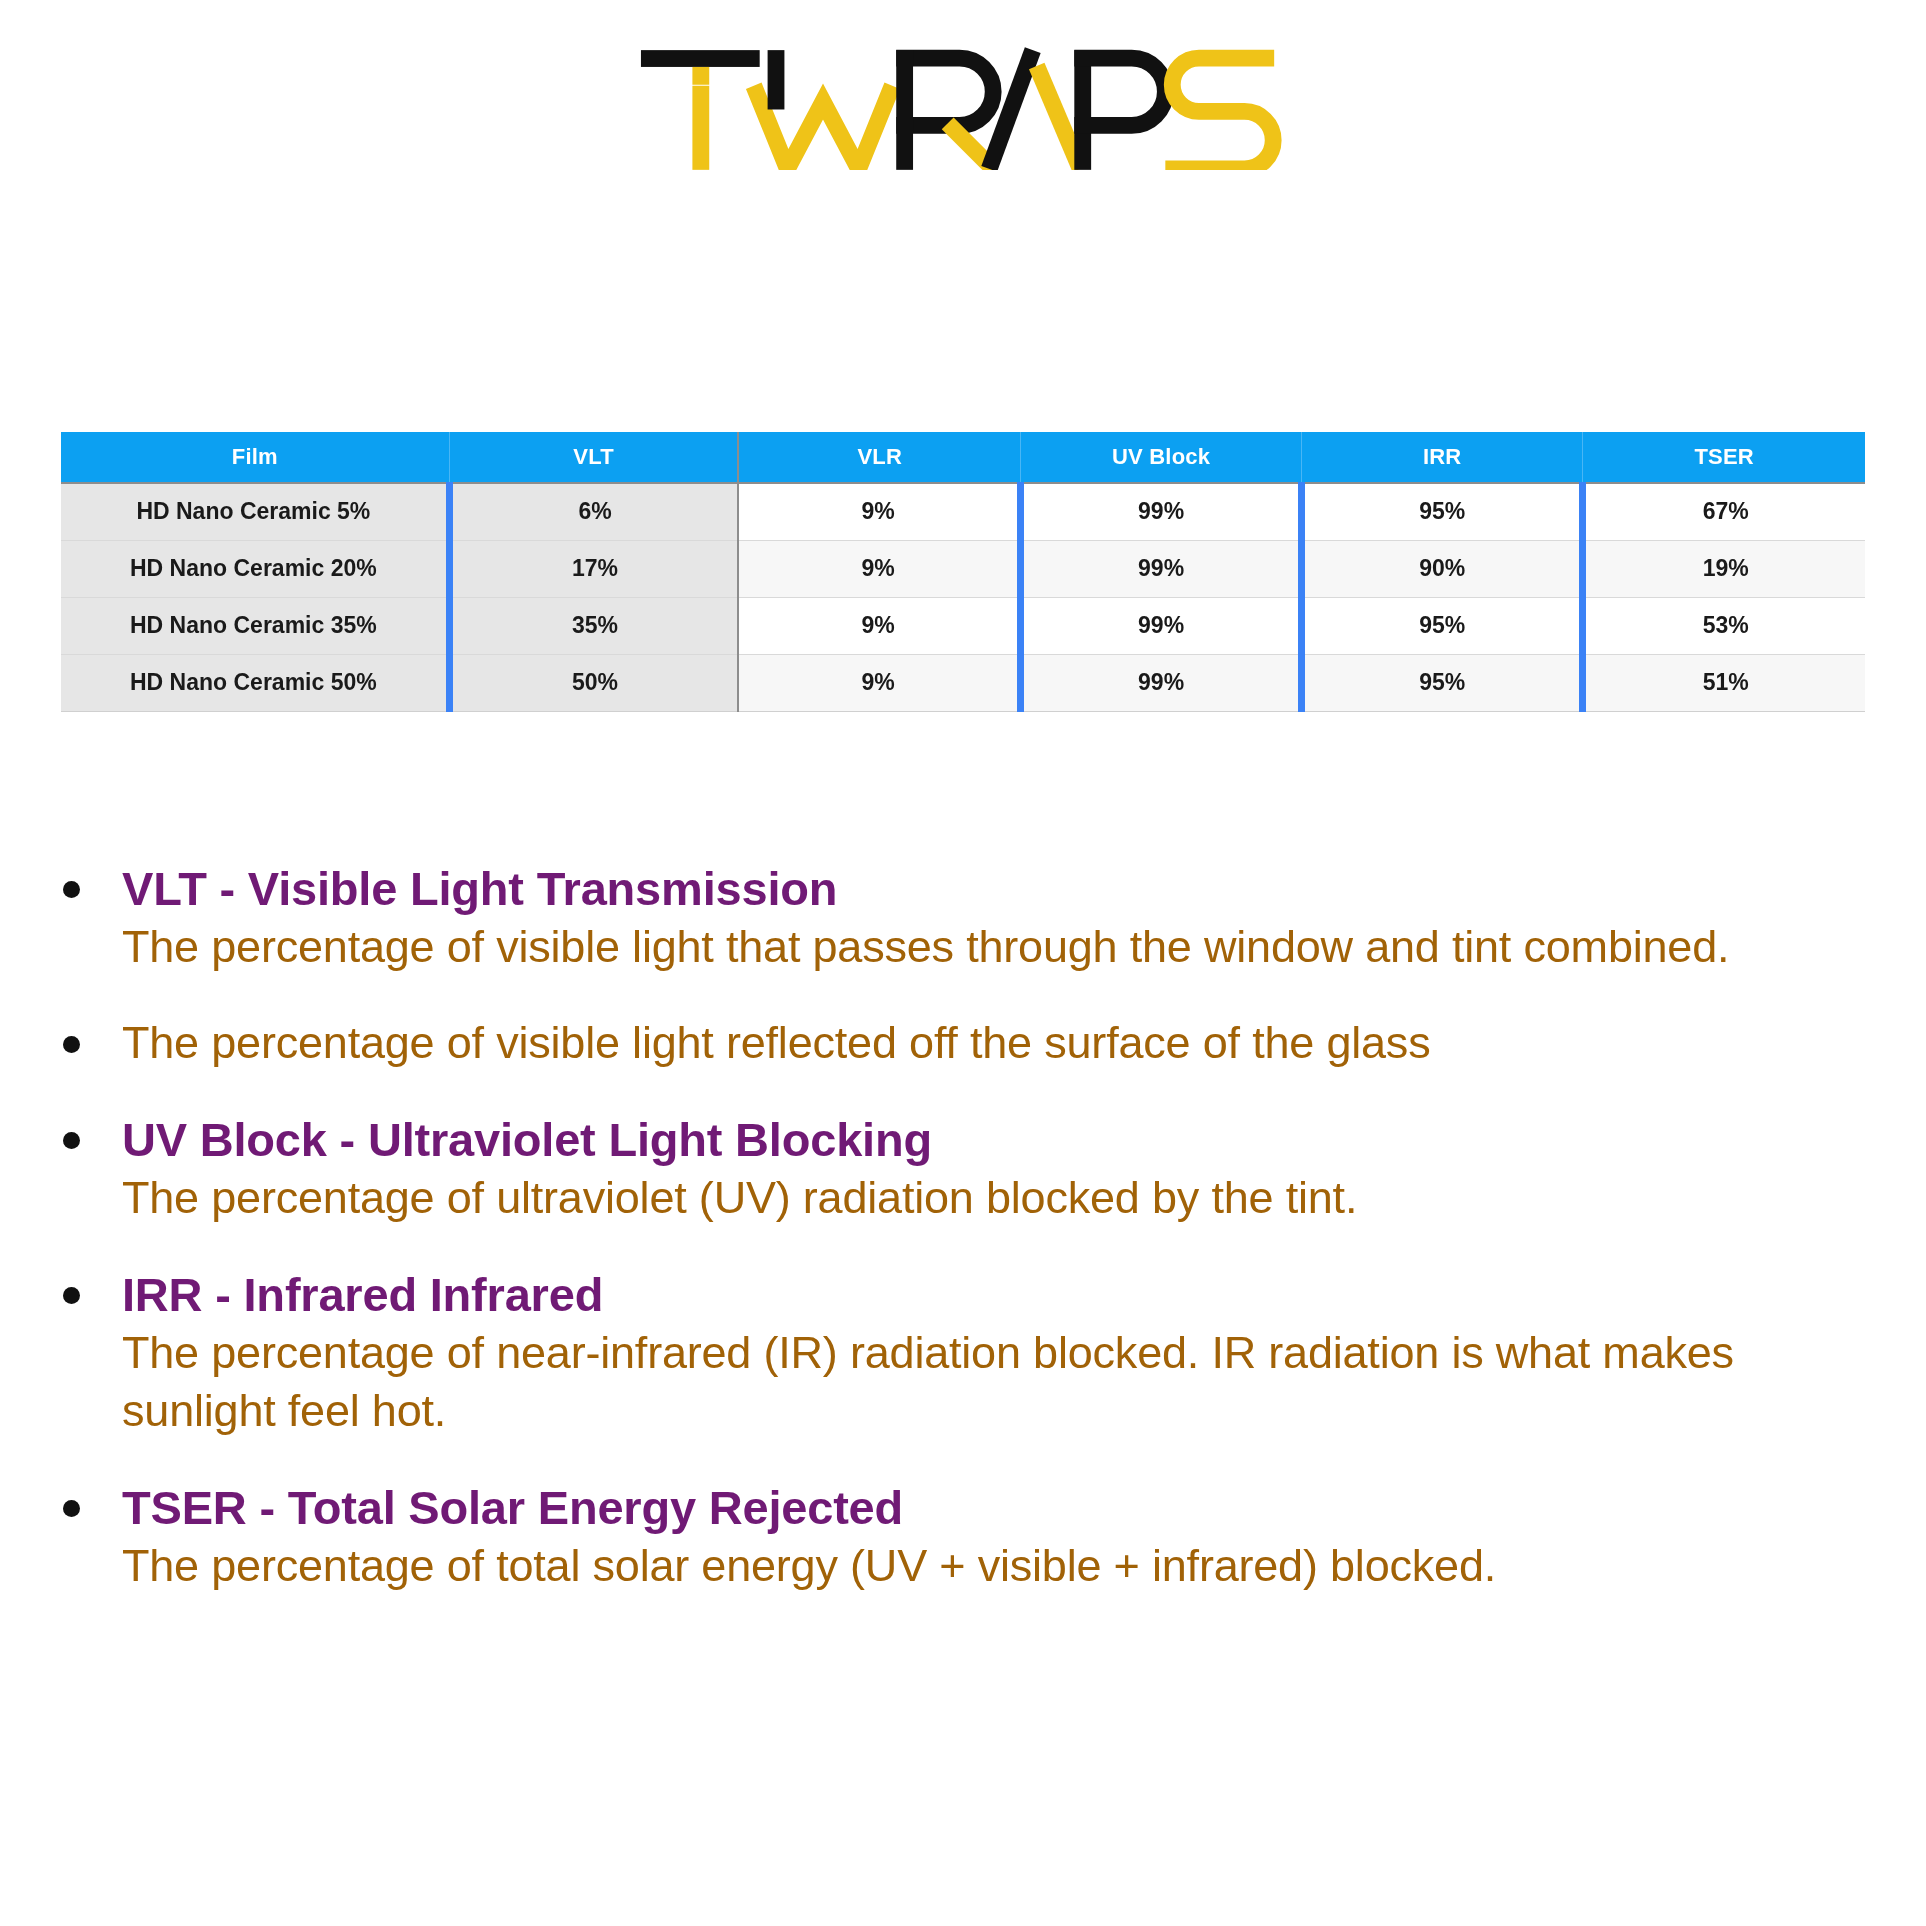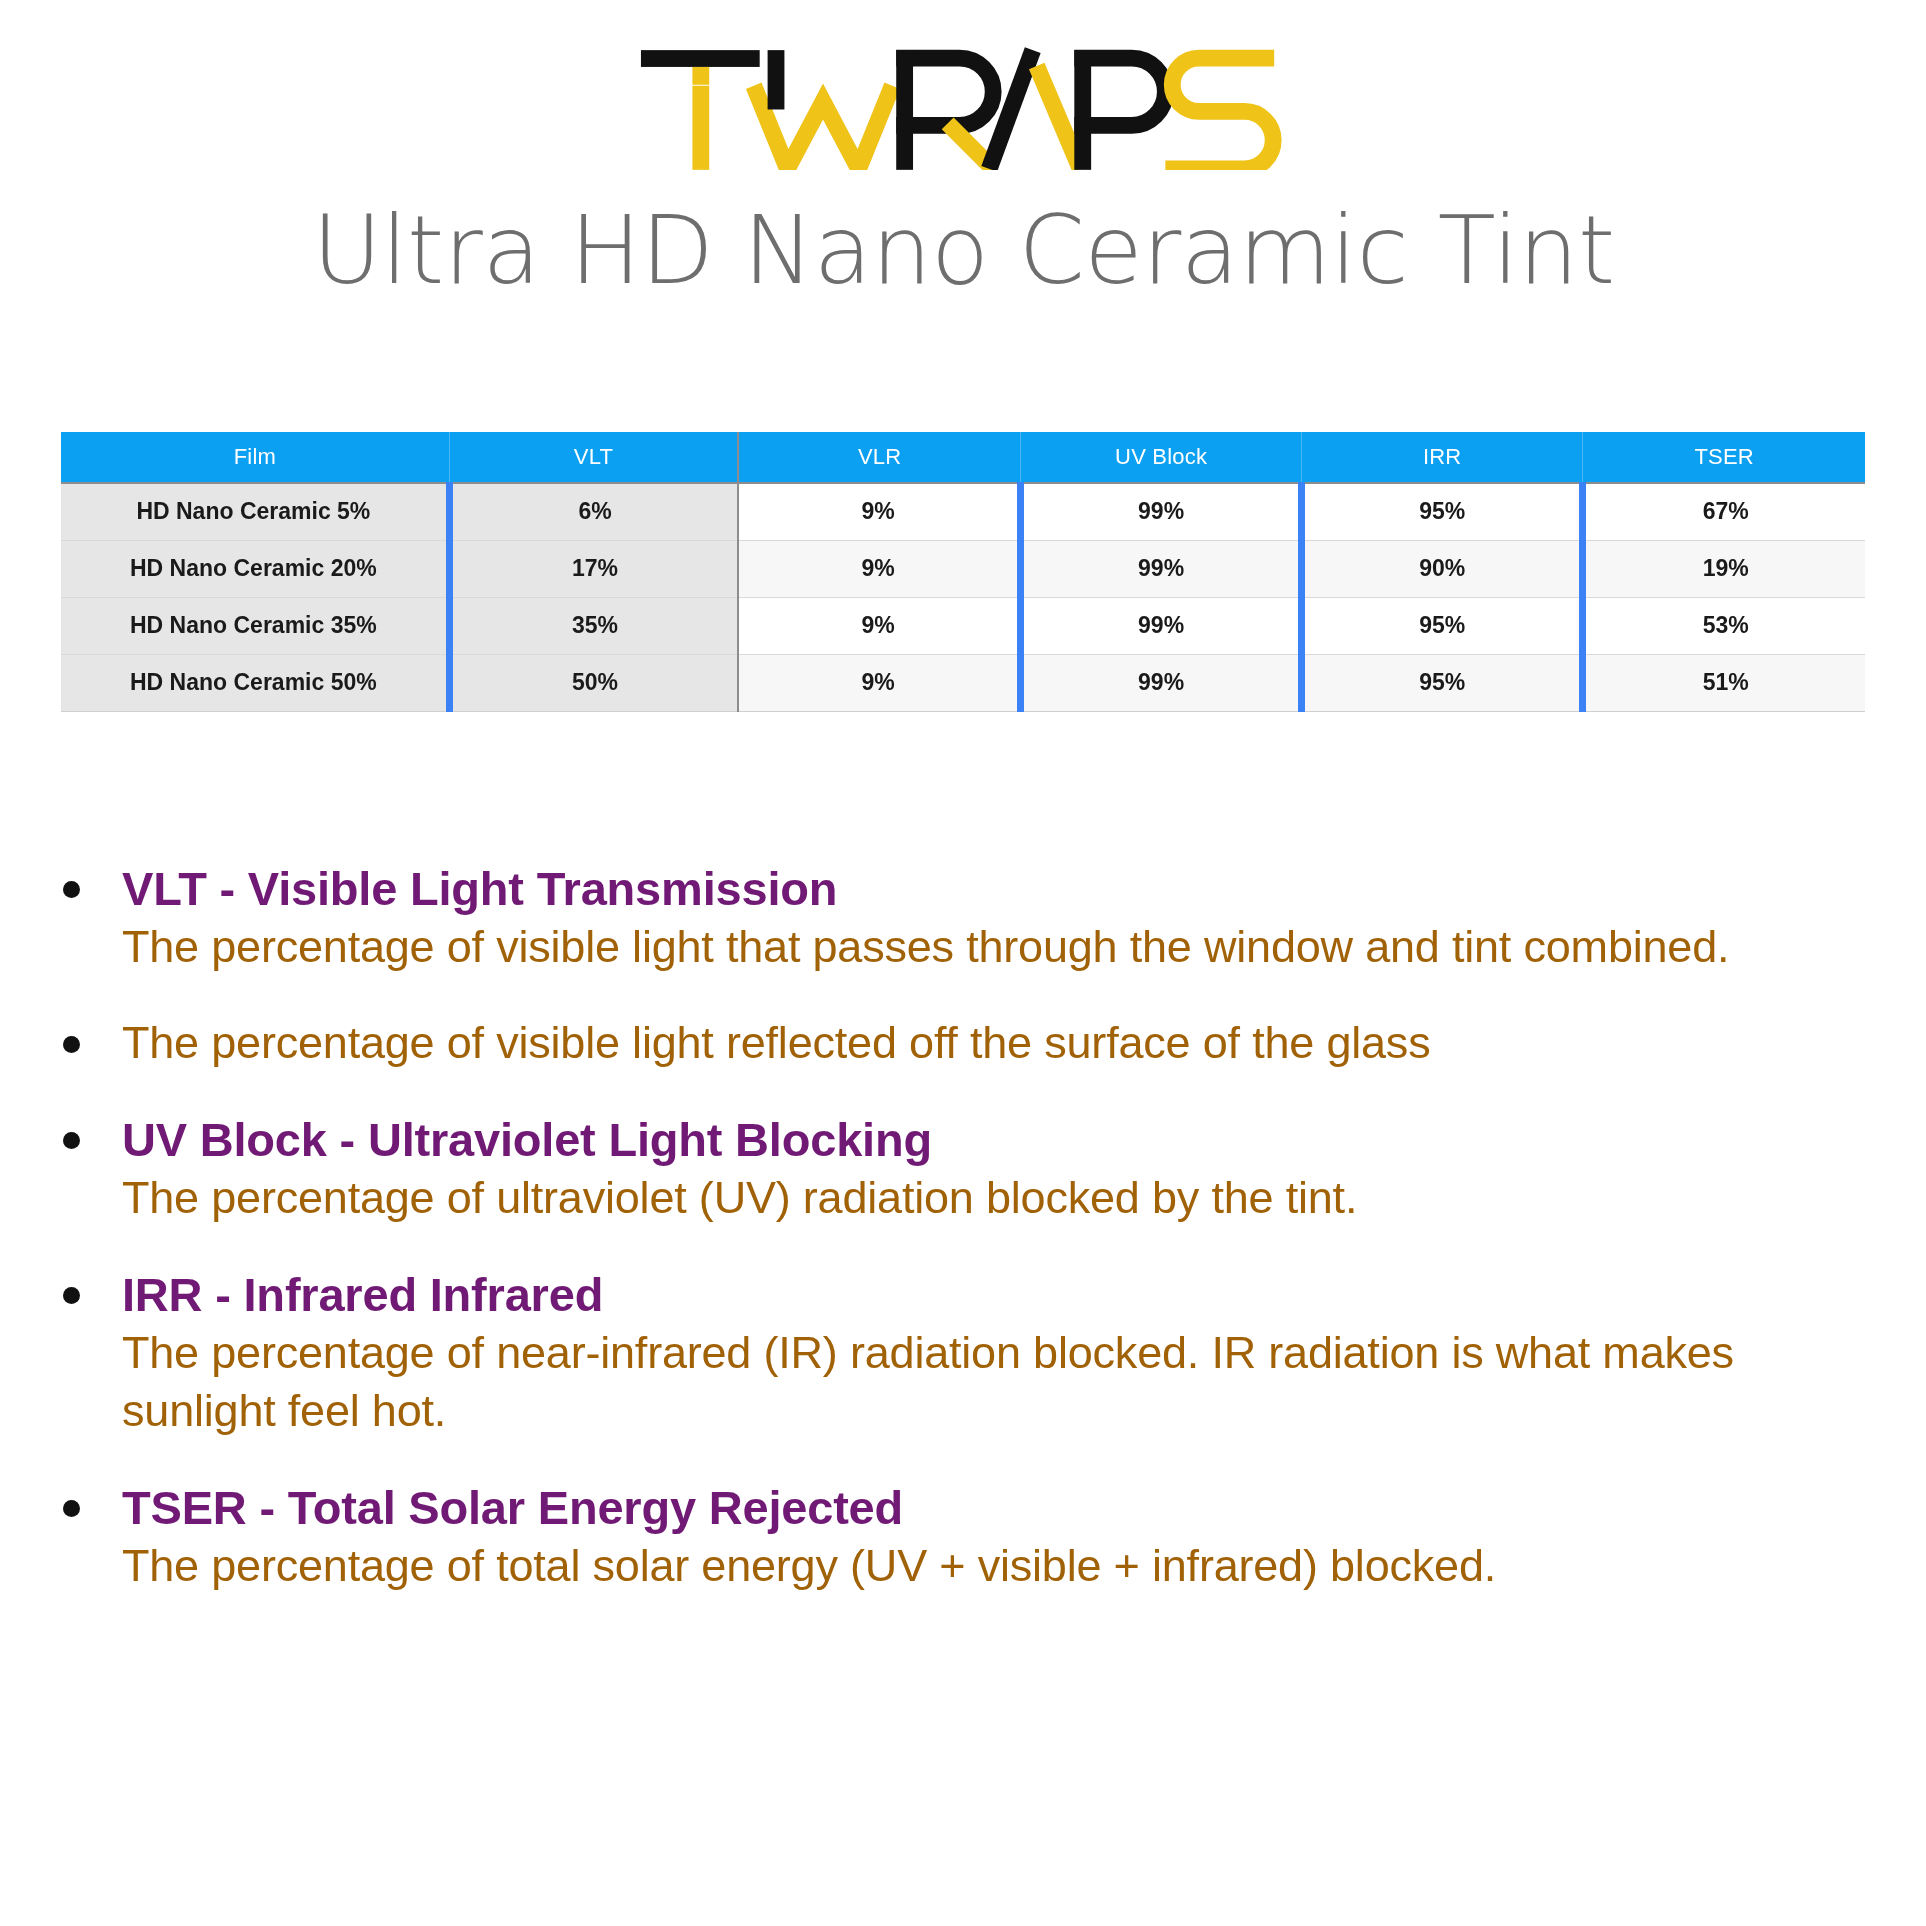--- a/index.html
+++ b/index.html
@@ -64,21 +64,21 @@
   .spec-table col.c-vlt   { width: 289px; }
   .spec-table col.c-vlr   { width: 282px; }
   .spec-table col.c-uv    { width: 281px; }
   .spec-table col.c-irr   { width: 281px; }
   .spec-table col.c-tser  { width: 282px; }
 
   .spec-table thead th {
     background: #0ca0f2;
     color: #ffffff;
     font-size: 22px;
-    font-weight: normal;
+    font-weight: bold;
     height: 51px;
     text-align: center;
     vertical-align: middle;
     border-right: 1px solid #49b6f5;
     border-bottom: 2px solid #8d8d8d;
     letter-spacing: 0.2px;
   }
   .spec-table thead th:last-child { border-right: none; }
 
   .spec-table tbody td {
@@ -174,21 +174,20 @@
         <polyline points="404,20 448,124" fill="none" stroke="#EFC318" stroke-width="17"></polyline>
 
         <rect x="442" y="4" width="17" height="121" fill="#111111"></rect>
         <path d="M442,12 h58 a34,34 0 0 1 0,68 h-58" fill="none" stroke="#111111" stroke-width="17"></path>
 
         <path d="M644,12 h-76 a27,27 0 0 0 0,54 h46 a29,29 0 0 1 0,58 h-80" fill="none" stroke="#EFC318" stroke-width="17" stroke-linecap="butt"></path>
       </g>
     </svg>
   </div>
 
-  <div class="title">Ultra HD Nano Ceramic Tint</div>
 
   <table class="spec-table">
     <colgroup>
       <col class="c-film">
         <col class="c-vlt">
         <col class="c-vlr">
       <col class="c-uv">
         <col class="c-irr">
         <col class="c-tser">
     </colgroup>

